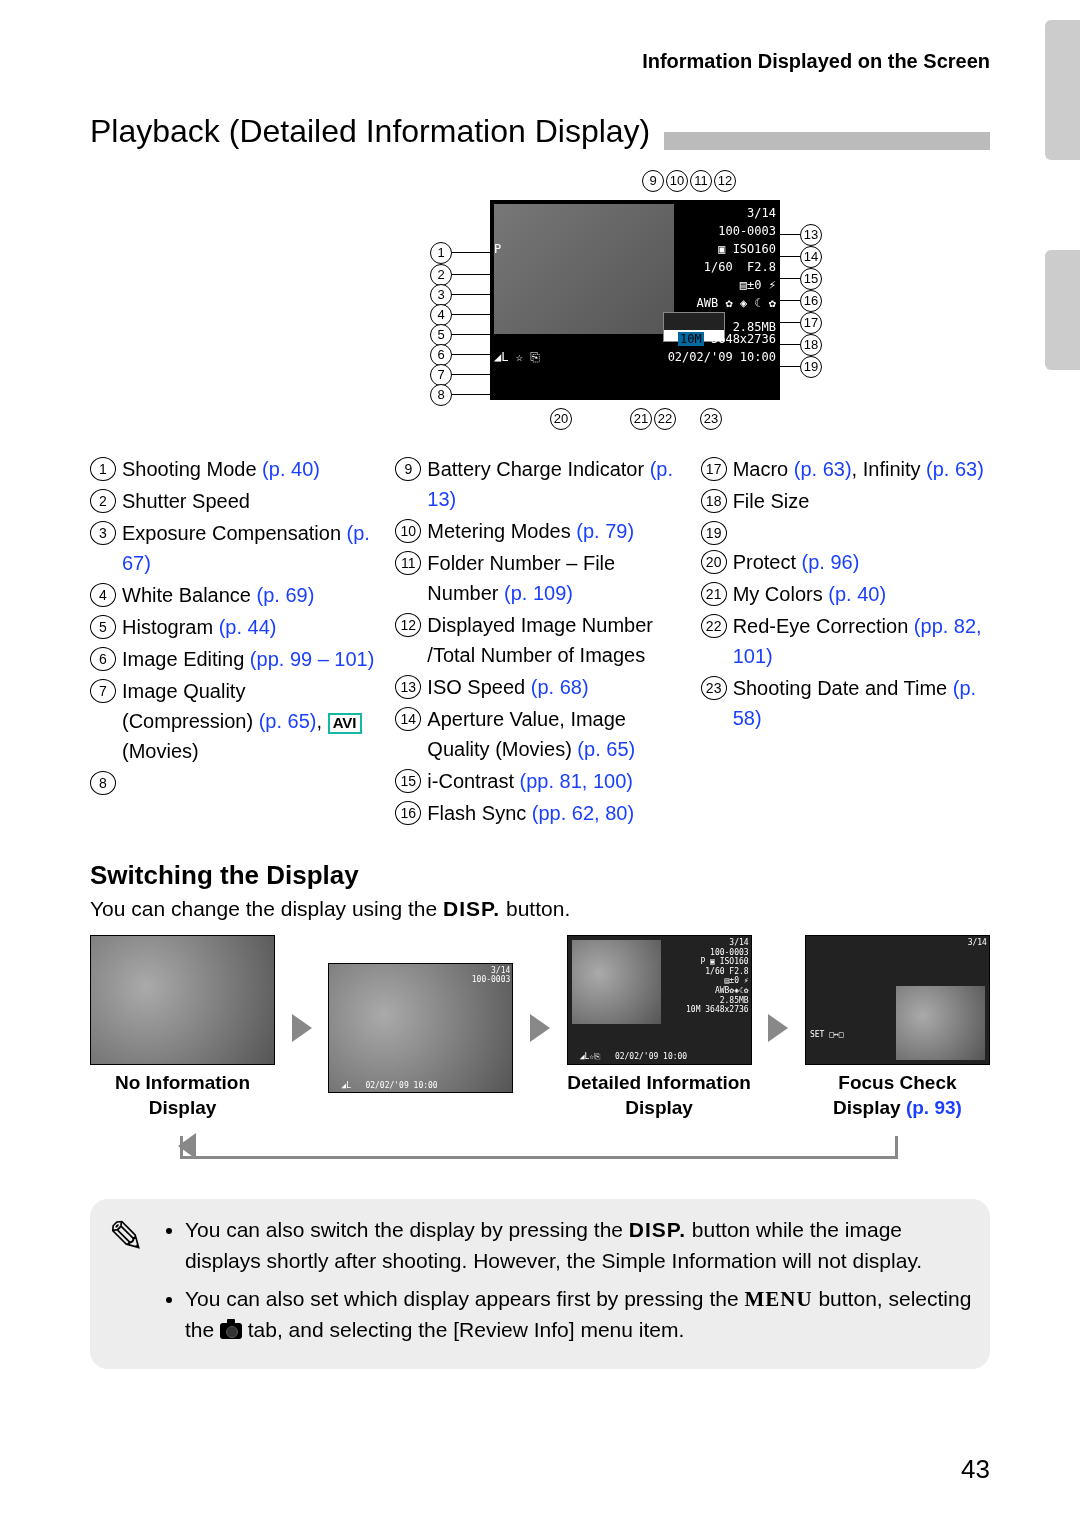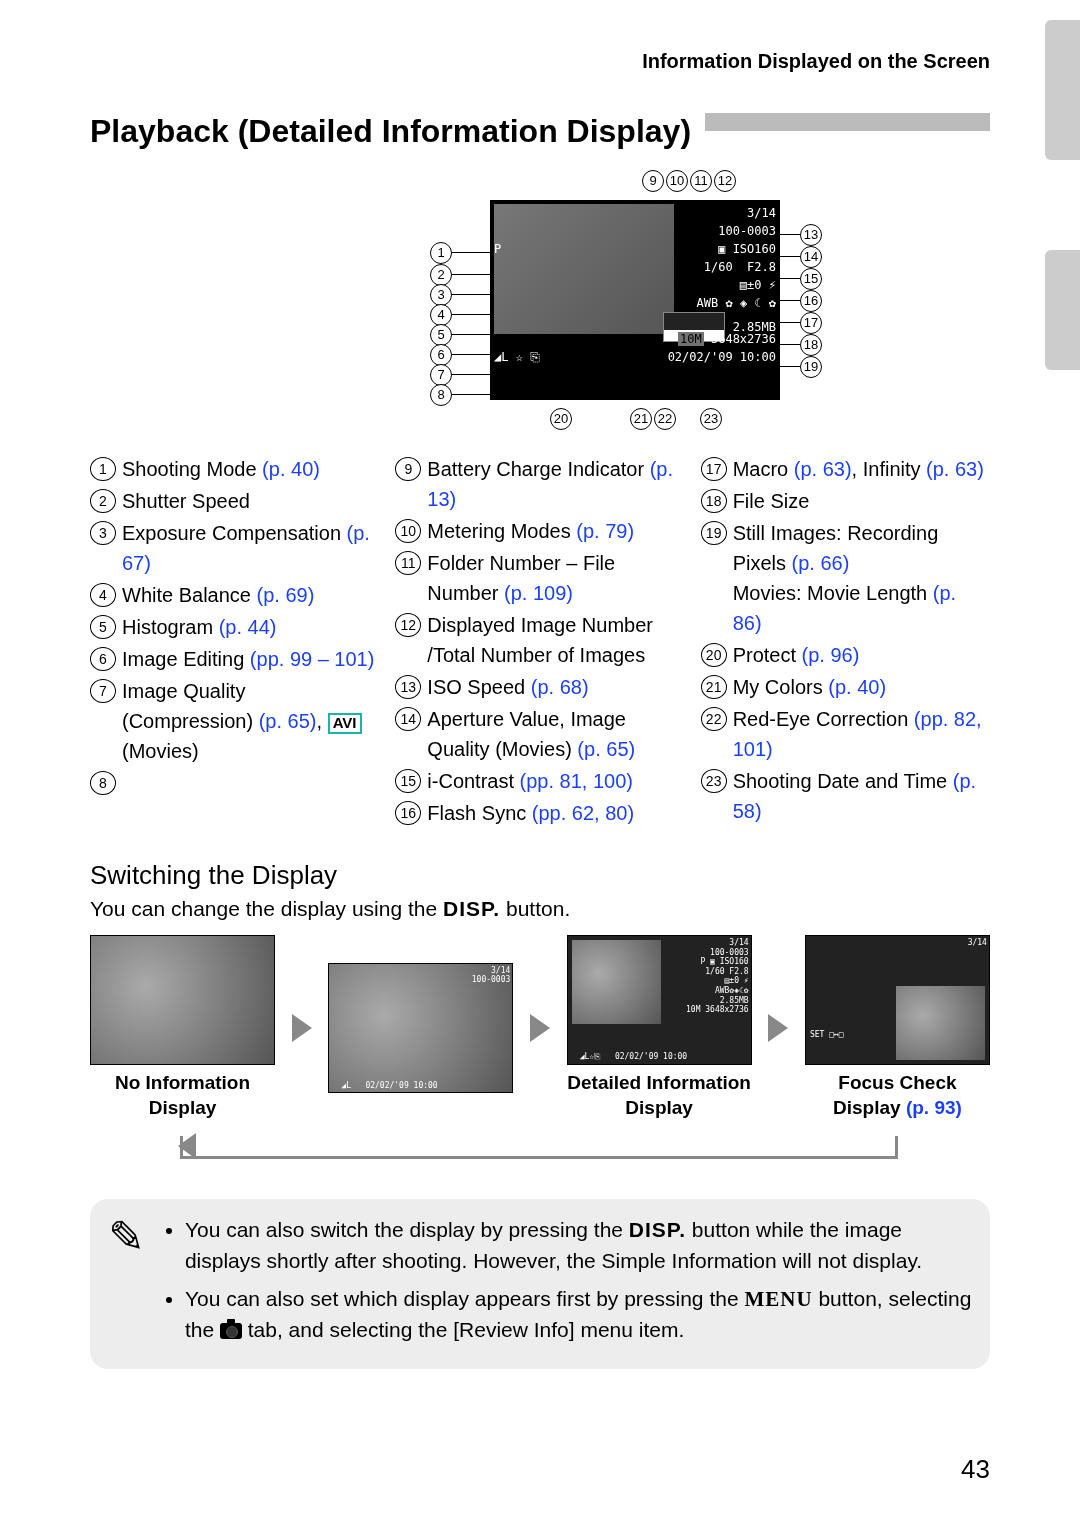--- a/index.html
+++ b/index.html
@@ -35,24 +35,24 @@
     border-radius: 6px 0 0 6px;
   }
   .header-info {
     text-align: right;
     font-weight: bold;
     font-size: 20px;
     margin-bottom: 40px;
   }
   h1 {
     font-size: 32px;
-    font-weight: 700;
+    font-weight: 400;
     margin: 0 0 20px 0;
     display: flex;
-    align-items: flex-start;
+    align-items: flex-end;
     gap: 8px;
   }
   h1::after {
     content: "";
     flex: 1;
     height: 18px;
     background: #bbb;
     margin-left: 6px;
   }
   .diagram-wrap {
@@ -120,21 +120,21 @@
     margin-top: 3px;
   }
   .legend .body { flex: 1; }
   .pref { color: #1a3fff; }
   .avi {
     font-family: "Arial Black", Arial; font-weight: 900;
     border: 2px solid #14b8a6; padding: 0 3px; font-size: 15px;
     display: inline-block; line-height: 1.1;
   }
 
-  h2 { font-size: 26px; font-weight: normal; margin: 30px 0 6px 0; }
+  h2 { font-size: 26px; font-weight: bold; margin: 30px 0 6px 0; }
   .switch-line { font-size: 21px; margin-bottom: 14px; }
   .disp { font-family: "Arial Narrow", Arial; font-weight: 600; letter-spacing: 1px; }
 
   .thumbs {
     display: flex;
     align-items: center;
     justify-content: space-between;
     gap: 4px;
     margin-bottom: 6px;
   }
@@ -292,21 +292,21 @@
       <div class="screen">
         <div class="photo"></div>
         <div class="overlay">
           <div class="row"><span>3/14</span></div>
           <div class="row"><span>100-0003</span></div>
           <div class="row"><span class="left">P</span> ▣ <span>ISO160</span></div>
           <div class="row"><span>1/60</span>&nbsp;&nbsp;<span>F2.8</span></div>
           <div class="row">▤<span>±0</span> ⚡</div>
           <div class="row"><span>AWB</span> ✿ ◈ ☾ ✿</div>
           <div class="row"><span class="hist"></span>&nbsp;<span>2.85MB</span></div>
-          <div class="row"><span style="background:#737373;color:#000;padding:0 2px;">10M</span> <span>3648x2736</span></div>
+          <div class="row"><span style="background:#0369a1;color:#000;padding:0 2px;">10M</span> <span>3648x2736</span></div>
           <div class="row"><span class="left">◢L</span><span class="left">&nbsp;☆ ⎘</span>&nbsp;&nbsp;<span>02/02/'09  10:00</span></div>
         </div>
       </div>
     </div>
   </div>
 
   <div class="legend">
     <div class="col" id="col1">
         <p>
           <span class="ln">1</span>
@@ -378,21 +378,20 @@
         <p>
           <span class="ln">17</span>
           <span class="body">Macro <span class="pref">(p. 63)</span>, Infinity <span class="pref">(p. 63)</span></span>
         </p>
         <p>
           <span class="ln">18</span>
           <span class="body">File Size</span>
         </p>
         <p>
           <span class="ln">19</span>
-          <span class="body">Still Images: Recording Pixels <span class="pref">(p. 66)</span><br>Movies: Movie Length <span class="pref">(p. 86)</span></span>
         </p>
         <p>
           <span class="ln">20</span>
           <span class="body">Protect <span class="pref">(p. 96)</span></span>
         </p>
         <p>
           <span class="ln">21</span>
           <span class="body">My Colors <span class="pref">(p. 40)</span></span>
         </p>
         <p>

